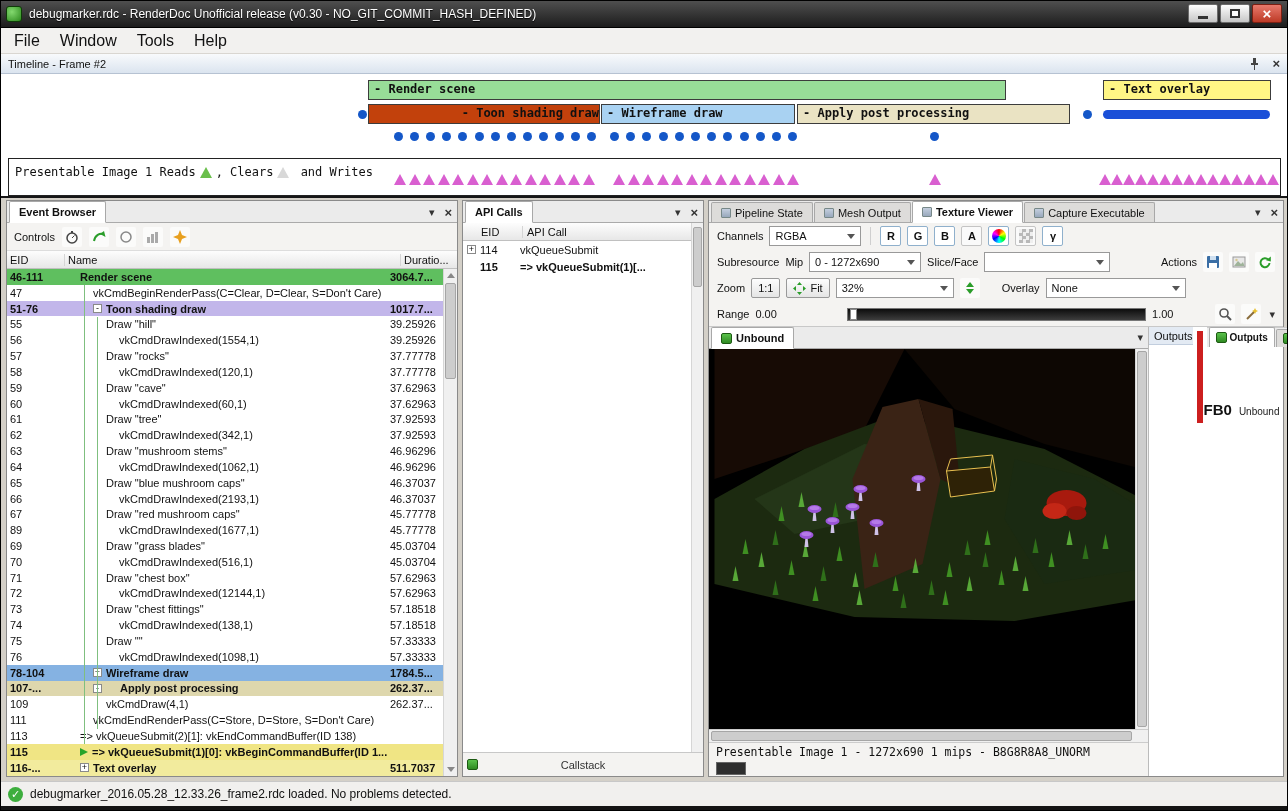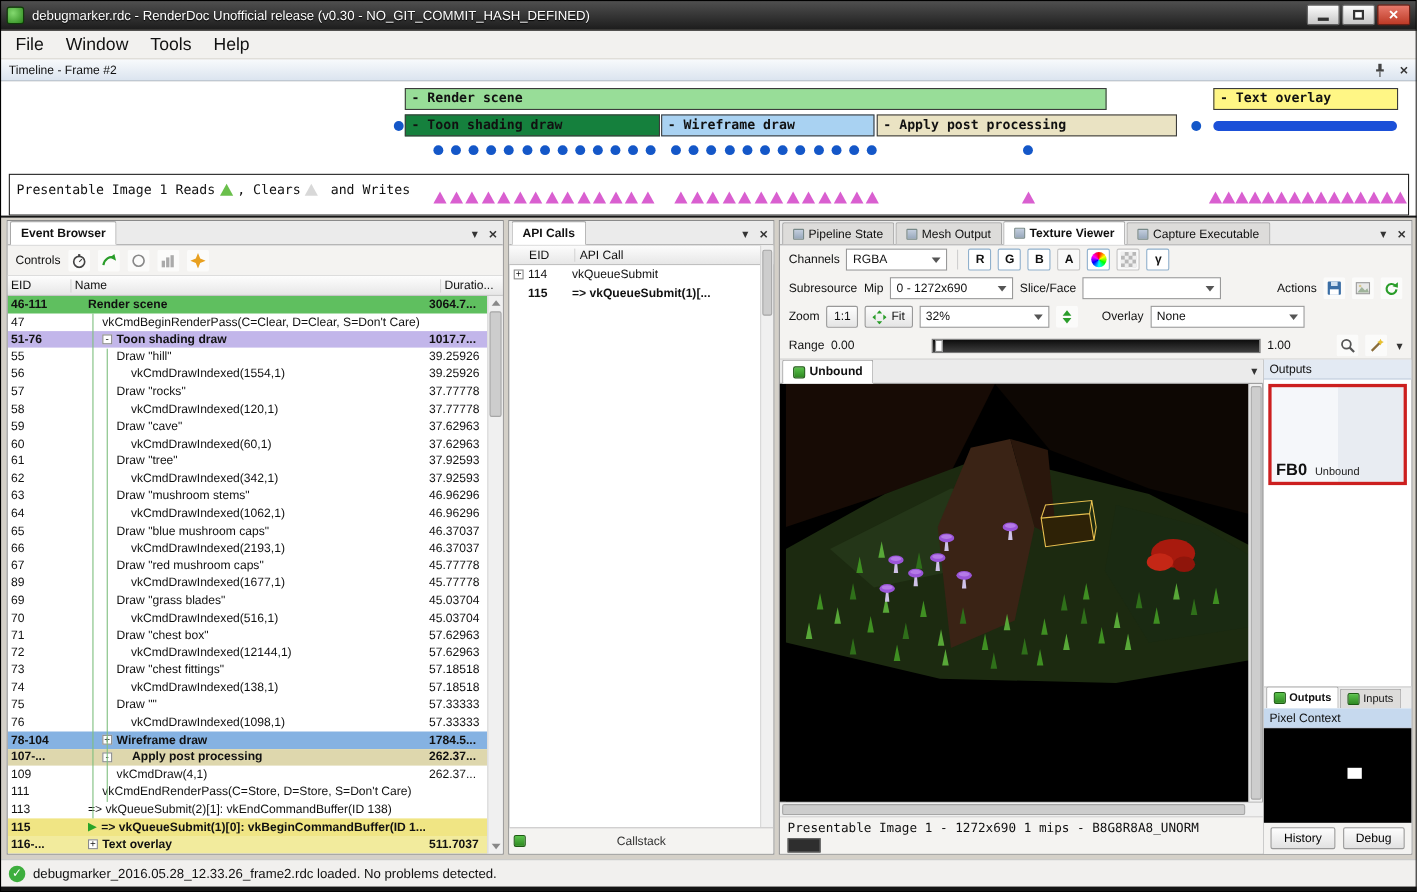--- a/index.html
+++ b/index.html
@@ -89,21 +89,21 @@
 .range-track{flex:1;height:13px;background:linear-gradient(#0d0d0d,#3d3d3d);border:1px solid #777;display:flex;align-items:center}
 .range-thumb{width:7px;height:11px;background:#fff;border:1px solid #888;margin-left:2px}
 #rp-content{flex:1;display:flex;min-height:0}
 #tex-col{flex:1;display:flex;flex-direction:column;border-right:1px solid #bbb;min-width:0}
 #tex-view{flex:1;position:relative;background:#000;overflow:hidden}
 #tex-view svg{width:100%;height:100%;display:block}
 #tex-hscroll{height:13px;background:#f0f0f0;border-top:1px solid #ccc;position:relative;flex:none}
 .hthumb{position:absolute;top:1px;height:10px;background:#cdcdcd;border:1px solid #a6a6a6;border-radius:2px}
 #tex-status{height:34px;background:#f4f3f1;border-top:1px solid #ccc;padding:2px 7px;font-family:"DejaVu Sans Mono",monospace;font-size:11.5px;flex:none}
 #tex-swatch{width:30px;height:13px;background:#2e2e2e;border:1px solid #666;margin-top:3px}
-#thumb-col{width:134px;display:flex;flex-direction:column;background:#fff;flex:none}
+#thumb-col{width:134px;display:flex;background:#fff;flex:none}
 .mini-head{height:18px;background:#e3eaf3;border-bottom:1px solid #c2cede;display:flex;align-items:center;padding-left:5px;flex:none}
 .mini-head.sel{background:#c6d9ee}
 #thumbs{flex:1;padding:4px;min-height:0}
 #fb0{height:92px;border:3px solid #cc1f1f;background:linear-gradient(90deg,#f5f7fa 50%,#e8ecf2 50%);position:relative}
 #fb0-label{position:absolute;left:4px;bottom:2px;display:flex;align-items:baseline;gap:7px}
 #fb0-label b{font-size:15px}
 #fb0-label span{font-size:10px;color:#222}
 #thumb-tabs{height:20px;display:flex;background:#ececec;border-top:1px solid #ccc;align-items:flex-end;padding-left:2px;flex:none}
 .ttab{height:18px;display:flex;align-items:center;gap:3px;padding:0 6px;font-size:10px;border:1px solid #aaa;border-bottom:none;background:#dddcda;border-radius:2px 2px 0 0;margin-right:1px}
 .ttab.active{background:#fff;font-weight:bold;height:20px}
@@ -155,21 +155,21 @@
         <rect x="5" y="8" width="1" height="5" fill="#444"></rect>
       </svg>
     <span class="icon-close"></span>
   </div>
 </div>
 
 <div id="tl-content">
   <div id="tl-canvas">
       <div class="tl-bar" style="left: 336px; top: 6px; width: 638px; background: rgb(152, 221, 152); margin-left: 24px;">- Render scene</div>
       <div class="tl-bar" style="left: 1095px; top: 6px; width: 168px; background: rgb(255, 246, 133);">- Text overlay</div>
-      <div class="tl-bar" style="left: 360px; top: 30px; width: 232px; background: #15803d;">- Toon shading draw</div>
+      <div class="tl-bar" style="left: 360px; top: 30px; width: 232px; background: #c2410c; text-align: right;">- Toon shading draw</div>
       <div class="tl-bar" style="left: 593px; top: 30px; width: 194px; background: rgb(169, 210, 242);">- Wireframe draw</div>
       <div class="tl-bar" style="left: 789px; top: 30px; width: 273px; background: rgb(234, 227, 195);">- Apply post processing</div>
       <div class="tl-line" style="left: 1095px; width: 167px; background: rgb(27, 80, 216);"></div>
       <div class="tl-dot" style="left: 350px; top: 36px; background: rgb(20, 87, 200);"></div>
       <div class="tl-dot" style="left: 1075px; top: 36px; background: rgb(20, 87, 200);"></div>
       <div class="tl-dot" style="left: 386px; top: 58px; background: rgb(20, 87, 200);"></div>
       <div class="tl-dot" style="left: 402.1px; top: 58px; background: rgb(20, 87, 200);"></div>
       <div class="tl-dot" style="left: 418.2px; top: 58px; background: rgb(20, 87, 200);"></div>
       <div class="tl-dot" style="left: 434.3px; top: 58px; background: rgb(20, 87, 200);"></div>
       <div class="tl-dot" style="left: 450.4px; top: 58px; background: rgb(20, 87, 200);"></div>

